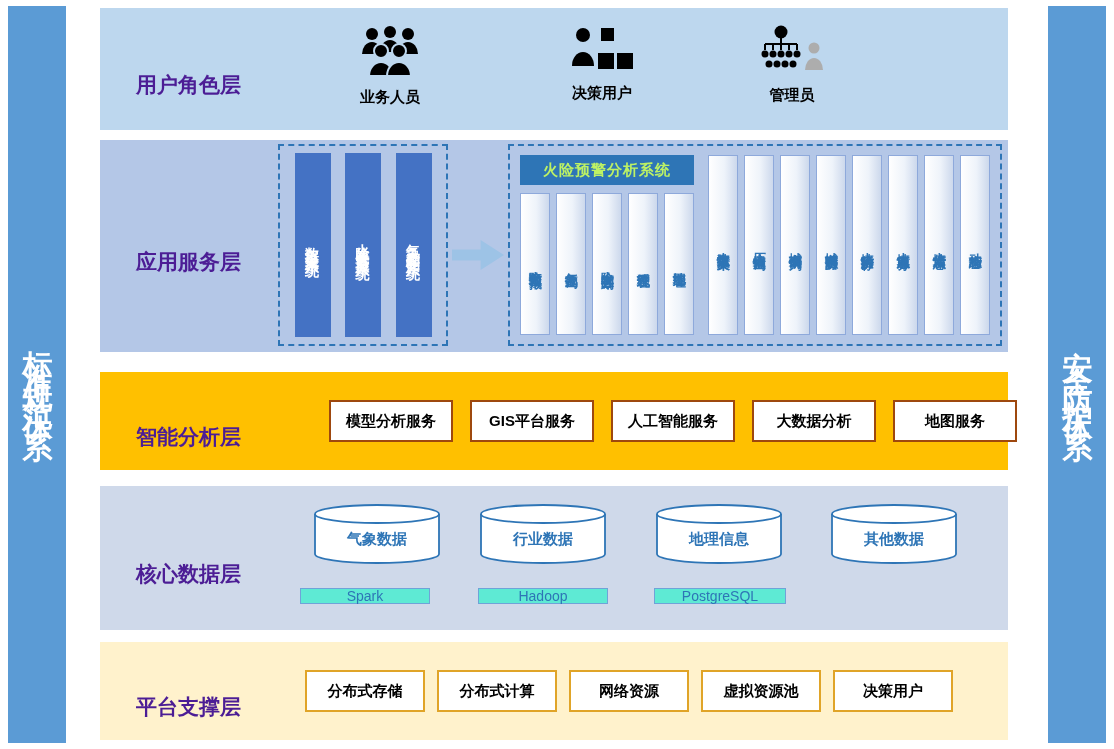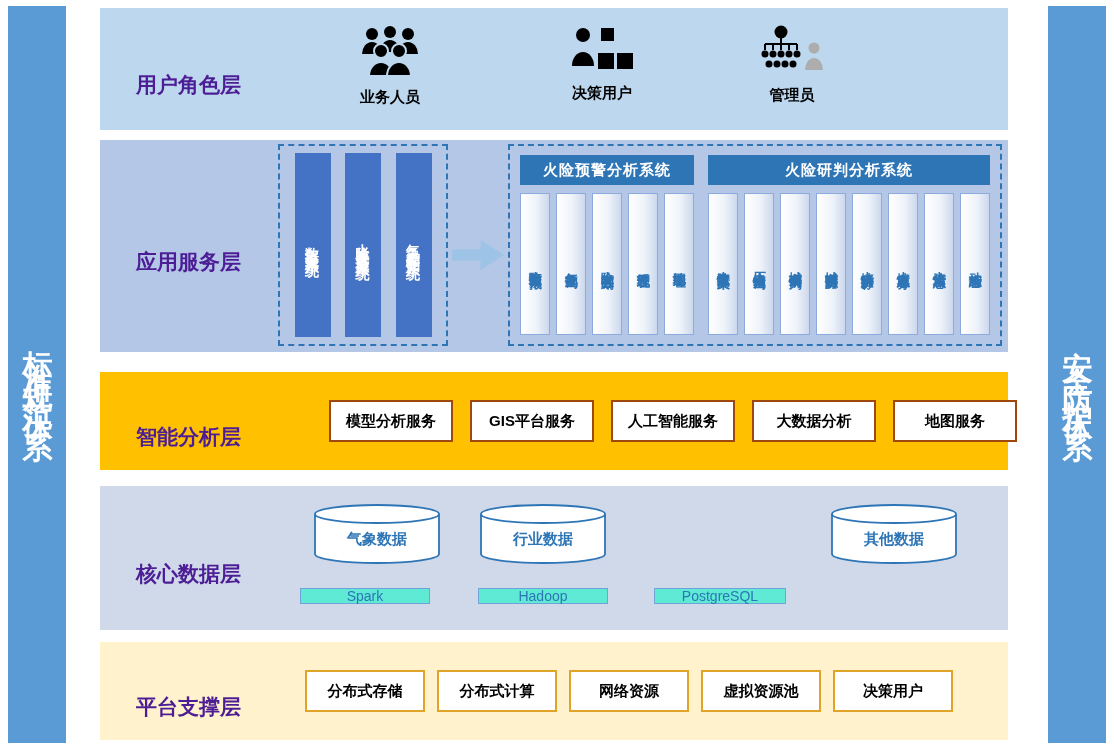--- a/index.html
+++ b/index.html
@@ -32,21 +32,21 @@
     display:flex;align-items:center;justify-content:space-evenly;}
   .v-pill{width:36px;height:184px;background:#4472C4;color:#fff;
     writing-mode:vertical-rl;text-orientation:upright;font-size:14px;font-weight:bold;
     letter-spacing:3px;display:flex;align-items:center;justify-content:center;}
   .flow-arrow{position:absolute;left:352px;top:100px;width:52px;height:30px;background:#9DC3E6;
     clip-path:polygon(0 32%,55% 32%,55% 0,100% 50%,55% 100%,55% 68%,0 68%);}
   .target-box{position:absolute;left:408px;top:4px;width:494px;height:202px;
     border:2px dashed #2E75B6;box-sizing:border-box;
     display:flex;gap:14px;padding:9px 10px;}
   .sys-group{display:flex;flex-direction:column;gap:8px;}
-  .sys-header{height:30px;background:#2E75B6;color:#ffffff;font-weight:bold;font-size:15px;
+  .sys-header{height:30px;background:#2E75B6;color:#bef264;font-weight:bold;font-size:15px;
     display:flex;align-items:center;justify-content:center;letter-spacing:1px;}
   .modules{display:flex;gap:6px;flex:1;}
   .module{width:30px;background:linear-gradient(90deg,#ffffff 0%,#eef3fa 55%,#ccd8ec 100%);
     border:1px solid #8EA9DB;box-sizing:border-box;color:#2E75B6;font-weight:bold;font-size:13px;
     writing-mode:vertical-rl;text-orientation:upright;letter-spacing:1px;
     display:flex;align-items:center;justify-content:center;}
   
   .service-row{position:absolute;left:205px;top:50%;transform:translateY(-50%);display:flex;gap:17px;padding-left:24px;}
   .service-box{width:124px;height:42px;background:#fff;border:2px solid #9E480E;box-sizing:border-box;
     display:flex;align-items:center;justify-content:center;font-size:15px;font-weight:bold;color:#000;}
@@ -152,21 +152,20 @@
       <div class="sys-header">火险预警分析系统</div>
       <div class="modules">
         <div class="module">火险预警预报</div>
         <div class="module">气象查询</div>
         <div class="module">火险灾害区划</div>
         <div class="module">系统管理</div>
         <div class="module">地图管理</div>
       </div>
     </div>
     <div class="sys-group">
-      <div class="sys-header">火险研判分析系统</div>
       <div class="modules">
         <div class="module">火情数据采集</div>
         <div class="module">历史火情查询</div>
         <div class="module">城市火情研判</div>
         <div class="module">城市消防资源</div>
         <div class="module">火情防护目标</div>
         <div class="module">火情应急服务</div>
         <div class="module">火情信息发布</div>
         <div class="module">动态标绘</div>
       </div>
@@ -195,20 +194,27 @@
     </svg>
     <span class="db-label">气象数据</span>
   </div>
   <div class="db db2">
     <svg viewBox="0 0 130 64" width="130" height="64">
       <path d="M3 12 a62 9 0 0 1 124 0 v40 a62 9 0 0 1 -124 0 z" fill="#fff" stroke="#2E75B6" stroke-width="1.8"></path>
       <path d="M3 12 a62 9 0 0 0 124 0" fill="none" stroke="#2E75B6" stroke-width="1.8"></path>
     </svg>
     <span class="db-label">行业数据</span>
   </div>
+  <div class="db db3">
+    <svg viewBox="0 0 130 64" width="130" height="64">
+      <path d="M3 12 a62 9 0 0 1 124 0 v40 a62 9 0 0 1 -124 0 z" fill="#fff" stroke="#2E75B6" stroke-width="1.8"></path>
+      <path d="M3 12 a62 9 0 0 0 124 0" fill="none" stroke="#2E75B6" stroke-width="1.8"></path>
+    </svg>
+    <span class="db-label">地理信息</span>
+  </div>
   <div class="db db4">
     <svg viewBox="0 0 130 64" width="130" height="64">
       <path d="M3 12 a62 9 0 0 1 124 0 v40 a62 9 0 0 1 -124 0 z" fill="#fff" stroke="#2E75B6" stroke-width="1.8"></path>
       <path d="M3 12 a62 9 0 0 0 124 0" fill="none" stroke="#2E75B6" stroke-width="1.8"></path>
     </svg>
     <span class="db-label">其他数据</span>
   </div>
 
   <div class="tech tech1">Spark</div>
   <div class="tech tech2">Hadoop</div>

